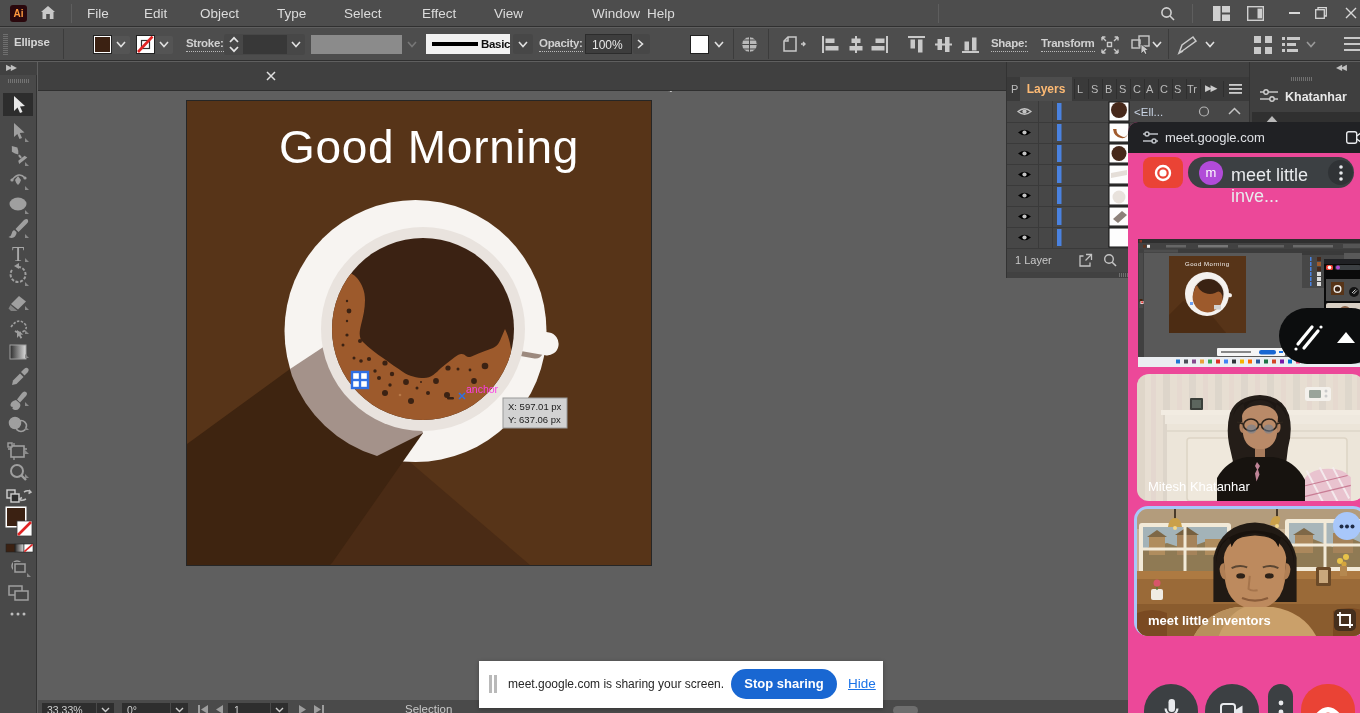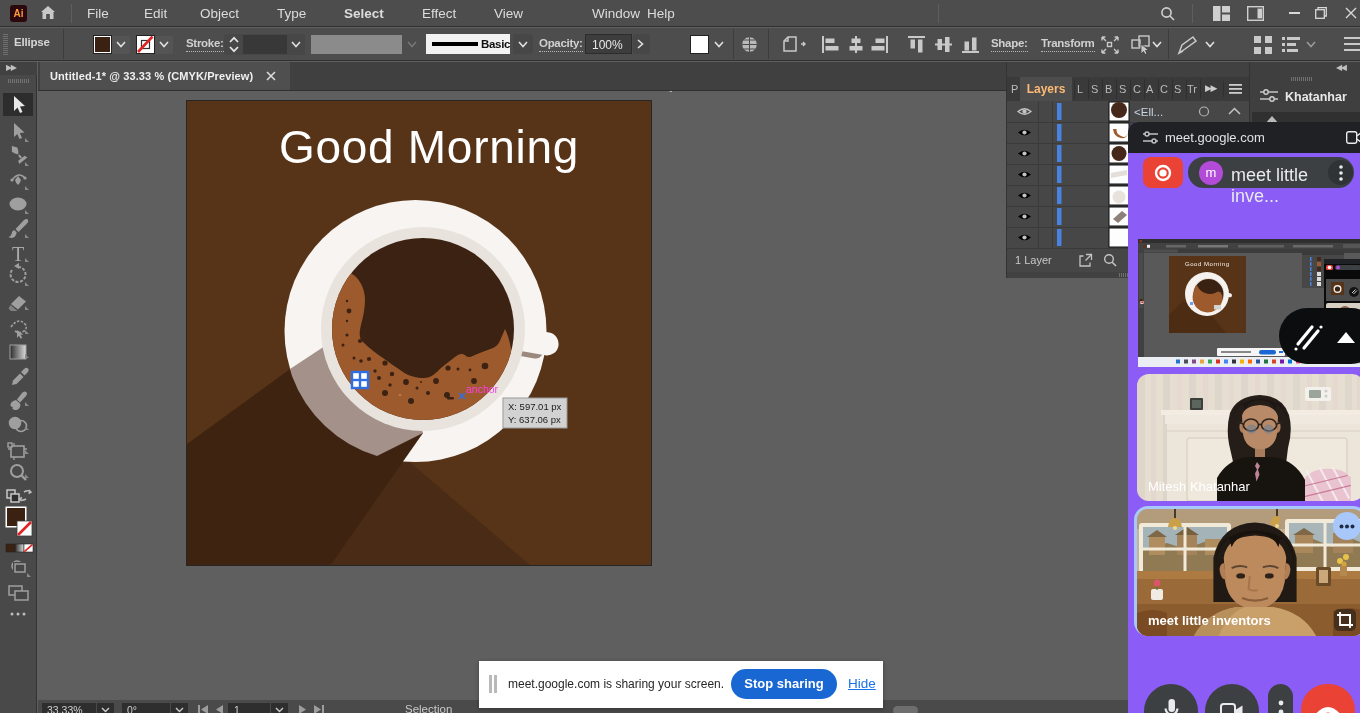--- a/index.html
+++ b/index.html
@@ -16,21 +16,21 @@
     <div class="abs" style="left:10px;top:5px;width:17px;height:17px;background:#2a080d;border-radius:3px;color:#ff9a3e;font-size:10px;font-weight:bold;text-align:center;line-height:17px;">Ai</div>
     <svg class="abs" style="left:39px;top:4px;" width="18" height="18" viewBox="0 0 18 18">
         <path d="M9 2 L16 8 L14.5 8 L14.5 15 L10.8 15 L10.8 10 L7.2 10 L7.2 15 L3.5 15 L3.5 8 L2 8 Z" fill="#c8c8c8"></path>
       </svg>
     <div class="abs" style="left:71px;top:4px;width:1px;height:19px;background:#5e5e5e;"></div>
     <div class="abs" style="top:6px;color:#dcdcdc;font-size:13.5px;">
       <span class="abs" style="left:87px;">File</span>
         <span class="abs" style="left:144px;">Edit</span>
         <span class="abs" style="left:200px;">Object</span>
         <span class="abs" style="left:277px;">Type</span>
-        <span class="abs" style="left:344px;font-weight:bold;">Select</span>
+        <span class="abs" style="left:344px;">Select</span>
         <span class="abs" style="left:422px;">Effect</span>
         <span class="abs" style="left:494px;">View</span>
         <span class="abs" style="left:560px;margin-left:32px;">Window</span>
         <span class="abs" style="left:647px;">Help</span>
     </div>
     <div class="abs" style="left:938px;top:4px;width:1px;height:19px;background:#5e5e5e;"></div>
 
     <svg class="abs" style="left:1160px;top:6px;" width="16" height="16" viewBox="0 0 16 16">
         <circle cx="6.5" cy="6.5" r="4.6" fill="none" stroke="#d0d0d0" stroke-width="1.6"></circle>
         <line x1="10" y1="10" x2="14" y2="14" stroke="#d0d0d0" stroke-width="1.6"></line>
@@ -335,21 +335,20 @@
 
       <g fill="#bdbdbd">
           <circle cx="12" cy="522" r="1.5"></circle>
           <circle cx="18" cy="522" r="1.5"></circle>
           <circle cx="24" cy="522" r="1.5"></circle>
         </g>
     </svg>
   </div>
 
   <div class="abs" style="left:38px;top:62px;width:968px;height:29px;background:#404040;border-bottom:1px solid #303030;">
-    <div class="abs" style="left:2px;top:0;width:250px;height:28px;background:#4f4f4f;color:#f0f0f0;font-size:11px;font-weight:bold;line-height:28px;padding-left:10px;letter-spacing:0.1px;">Untitled-1* @ 33.33 % (CMYK/Preview)</div>
     <svg class="abs" style="left:228px;top:9px;" width="10" height="10" viewBox="0 0 10 10">
         <path d="M1 1 L9 9 M9 1 L1 9" stroke="#e0e0e0" stroke-width="1.5"></path>
       </svg>
   </div>
 
   <div class="abs" id="canvas" style="left:38px;top:92px;width:1092px;height:609px;background:#5f5f5f;"></div>
 
   <svg class="abs" id="artboard" style="left:186px;top:100px;" width="466" height="466" viewBox="0 0 466 466">
     <rect x="0" y="0" width="466" height="466" fill="#262626"></rect>
     <rect x="1" y="1" width="464" height="464" fill="#573418"></rect>
@@ -609,21 +608,21 @@
         </g>
       </svg>
     <div class="abs" style="left:35px;top:28px;color:#e8e8e8;font-size:12.5px;font-weight:bold;">Khatanhar</div>
     <div class="abs" style="left:2px;top:50px;width:109px;height:16px;background:#303030;">
       <svg class="abs" style="left:12px;top:4px;" width="16" height="9">
           <path d="M8 0 L16 9 L0 9 Z" fill="#b9b9b9"></path>
         </svg>
     </div>
   </div>
 
-  <div class="abs" id="meet" style="left:1128px;top:122px;width:232px;height:591px;background:#8b5cf6;border-radius:10px 0 0 0;overflow:hidden;">
+  <div class="abs" id="meet" style="left:1128px;top:122px;width:232px;height:591px;background:#ec4899;border-radius:10px 0 0 0;overflow:hidden;">
 
     <div class="abs" style="left:0;top:0;width:232px;height:31px;background:#202124;">
       <svg class="abs" style="left:15px;top:9px;" width="15" height="13" viewBox="0 0 15 13">
           <g stroke="#bdc1c6" stroke-width="1.5" fill="none">
             <line x1="0" y1="3" x2="15" y2="3"></line>
             <line x1="0" y1="10" x2="15" y2="10"></line>
             <circle cx="4" cy="3" r="2" fill="#202124"></circle>
             <circle cx="11" cy="10" r="2" fill="#202124"></circle>
           </g>
         </svg>

